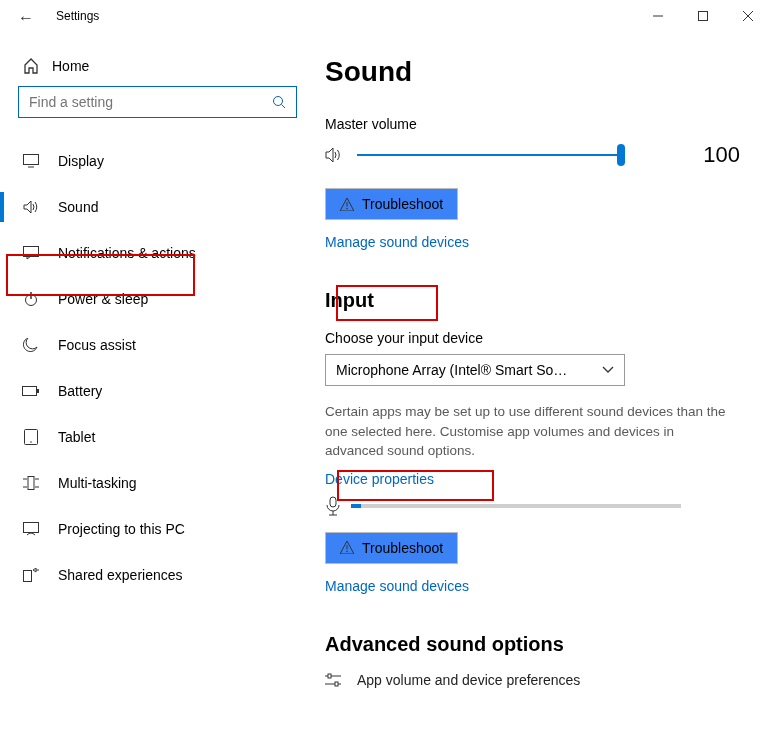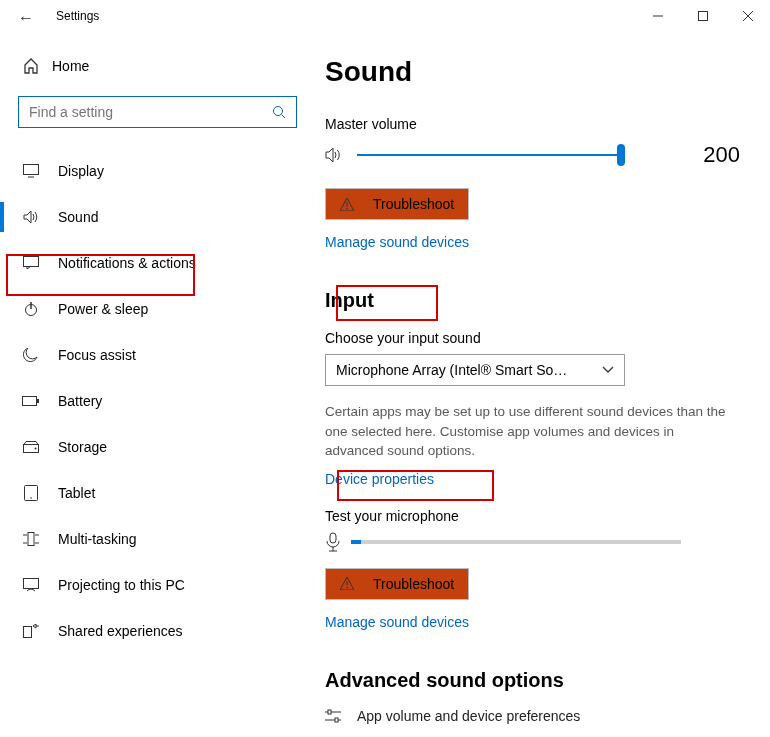--- a/index.html
+++ b/index.html
@@ -9,38 +9,38 @@
   .back-arrow { font-size: 16px; color: #333; }
   .titlebar-title { font-size: 12px; color: #000; }
   .wincontrols { margin-left: auto; display: flex; }
   .wincontrols div { width: 45px; height: 32px; display: flex; align-items: center; justify-content: center; font-size: 12px; color: #333; }
   .main { display: flex; height: calc(100% - 32px); }
   .sidebar { width: 315px; padding: 0; border-right: none; }
   .sidebar-inner { padding: 16px 18px 0 18px; }
   .home-row { display: flex; align-items: center; gap: 12px; padding: 10px 4px; }
   .home-row .icon { width: 18px; display: flex; justify-content: center; color: #333; }
   .home-row span.label { font-size: 14px; }
-  .searchbox { margin-top: 12px; border: 1px solid #0067b3; height: 32px; display: flex; align-items: center; padding: 0 10px; }
+  .searchbox { margin-top: 2px; border: 1px solid #0067b3; height: 32px; display: flex; align-items: center; padding: 0 10px; }
   .searchbox input { border: none; outline: none; flex: 1; font-size: 14px; color: #666; background: transparent; }
   .search-icon { color: #0067b3; font-size: 14px; }
   .section-title { font-weight: 600; font-size: 14px; margin-top: 28px; }
   .nav { margin-top: 20px; }
   .nav-item { display: flex; align-items: center; gap: 18px; height: 46px; padding: 0 4px; font-size: 14px; color: #000; position: relative; }
   .nav-item .icon { width: 18px; display: flex; justify-content: center; color: #333; }
   .nav-item.selected::before { content: ""; position: absolute; left: -18px; top: 8px; bottom: 8px; width: 4px; background: #0078d4; }
   .highlight-red { position: absolute; border: 2px solid #d40000; pointer-events: none; }
   .content { flex: 1; padding: 24px 30px 0 10px; overflow: hidden; position: relative; }
   .page-title { font-size: 28px; font-weight: 600; margin-bottom: 28px; }
   .field-label { font-size: 14px; margin-bottom: 10px; }
   .volume-row { display: flex; align-items: center; gap: 10px; margin-bottom: 20px; }
   .vol-icon { font-size: 16px; color: #333; margin-right: 2px; }
   .slider { position: relative; width: 264px; height: 2px; background: #0078d4; }
   .slider .thumb { position: absolute; right: -4px; top: -10px; width: 8px; height: 22px; border-radius: 4px; background: #0078d4; }
   .vol-value { margin-left: auto; font-size: 22px; }
-  .btn { display: inline-flex; align-items: center; gap: 19px; height: 32px; padding: 0 14px; background: #c2410c; border: 1px solid #bbb; font-size: 14px; }
+  .btn { display: inline-flex; align-items: center; gap: 8px; height: 32px; padding: 0 14px; background: #3b82f6; border: 1px solid #bbb; font-size: 14px; }
   .btn .warn { font-size: 13px; }
   .link { color: #0067c0; font-size: 14px; display: inline-block; margin-top: 14px; }
   .section-head { font-size: 20px; font-weight: 600; margin-top: 38px; display: inline-block; }
   .sub-label { font-size: 14px; margin-top: 18px; }
   .select { margin-top: 8px; height: 32px; width: 300px; border: 1px solid #999; display: flex; align-items: center; padding: 0 10px; font-size: 14px; }
   .select span.val { flex: 1; white-space: nowrap; overflow: hidden; text-overflow: ellipsis; }
   .helper { font-size: 13.5px; color: #5a5a5a; margin-top: 16px; line-height: 1.45; max-width: 405px; }
   .mic-row { display: flex; align-items: center; gap: 10px; margin-top: 8px; }
   .mic-bar { flex: 1; height: 4px; background: #cfcfcf; position: relative; max-width: 330px; }
   .mic-bar .fill { position: absolute; left: 0; top: 0; bottom: 0; width: 10px; background: #0078d4; }
@@ -154,30 +154,20 @@
           <span class="icon">
               <svg width="18" height="10" viewBox="0 0 18 10">
                 <rect x="0.5" y="0.5" width="14" height="9" fill="none" stroke="#333"></rect>
                 <rect x="15" y="3" width="2" height="4" fill="#333"></rect>
               </svg>
             </span>
           <span>Battery</span>
         </div>
         <div class="nav-item">
           <span class="icon">
-              <svg width="16" height="12" viewBox="0 0 16 12">
-                <rect x="0.5" y="3.5" width="15" height="8" fill="none" stroke="#333"></rect>
-                <circle cx="12.5" cy="7.5" r="1" fill="#333"></circle>
-                <path d="M1 3.5 L3 0.5 H13 L15 3.5" fill="none" stroke="#333"></path>
-              </svg>
-            </span>
-          <span>Storage</span>
-        </div>
-        <div class="nav-item">
-          <span class="icon">
               <svg width="14" height="16" viewBox="0 0 14 16">
                 <rect x="0.5" y="0.5" width="13" height="15" rx="1" fill="none" stroke="#333"></rect>
                 <circle cx="7" cy="13" r="0.8" fill="#333"></circle>
               </svg>
             </span>
           <span>Tablet</span>
         </div>
         <div class="nav-item">
           <span class="icon">
               <svg width="16" height="14" viewBox="0 0 16 14">
@@ -221,52 +211,51 @@
       <span class="vol-icon">
         <svg width="20" height="16" viewBox="0 0 20 16">
             <path d="M1 5 H4 L8 1 V15 L4 11 H1 Z" fill="none" stroke="#333"></path>
             <path d="M10 5 Q12 8 10 11" fill="none" stroke="#333"></path>
             <path d="M12.5 3 Q16 8 12.5 13" fill="none" stroke="#333"></path>
           </svg>
       </span>
       <div class="slider">
         <div class="thumb"></div>
       </div>
-      <span class="vol-value">200</span>
+      <span class="vol-value">100</span>
     </div>
 
     <div class="btn">
       <span class="warn">
         <svg width="14" height="13" viewBox="0 0 14 13">
             <path d="M7 0 L14 13 H0 Z" fill="none" stroke="#333"></path>
             <line x1="7" y1="4" x2="7" y2="8.5" stroke="#333"></line>
             <circle cx="7" cy="10.5" r="0.8" fill="#333"></circle>
           </svg>
       </span>
       <span>Troubleshoot</span>
     </div>
     <div><a class="link">Manage sound devices</a></div>
 
     
     <div class="section-head">Input</div>
 
-    <div class="sub-label">Choose your input sound</div>
+    <div class="sub-label">Choose your input device</div>
     <div class="select">
       <span class="val">Microphone Array (Intel® Smart So…</span>
       <span>
         <svg width="12" height="8" viewBox="0 0 12 8">
             <path d="M1 1 L6 6 L11 1" fill="none" stroke="#333" stroke-width="1.3"></path>
           </svg>
       </span>
     </div>
 
     <div class="helper">Certain apps may be set up to use different sound devices than the one selected here. Customise app volumes and devices in advanced sound options.</div>
     <div><a class="link" style="margin-top:10px">Device properties</a></div>
 
-    <div class="sub-label" style="margin-top:20px">Test your microphone</div>
     <div class="mic-row">
       <span>
         <svg width="16" height="20" viewBox="0 0 16 20">
             <rect x="5" y="1" width="6" height="10" rx="3" fill="none" stroke="#333"></rect>
             <path d="M2 9 A6 6 0 0 0 14 9" fill="none" stroke="#333"></path>
             <line x1="8" y1="15" x2="8" y2="19" stroke="#333"></line>
             <line x1="4" y1="19" x2="12" y2="19" stroke="#333"></line>
           </svg>
       </span>
       <div class="mic-bar">

